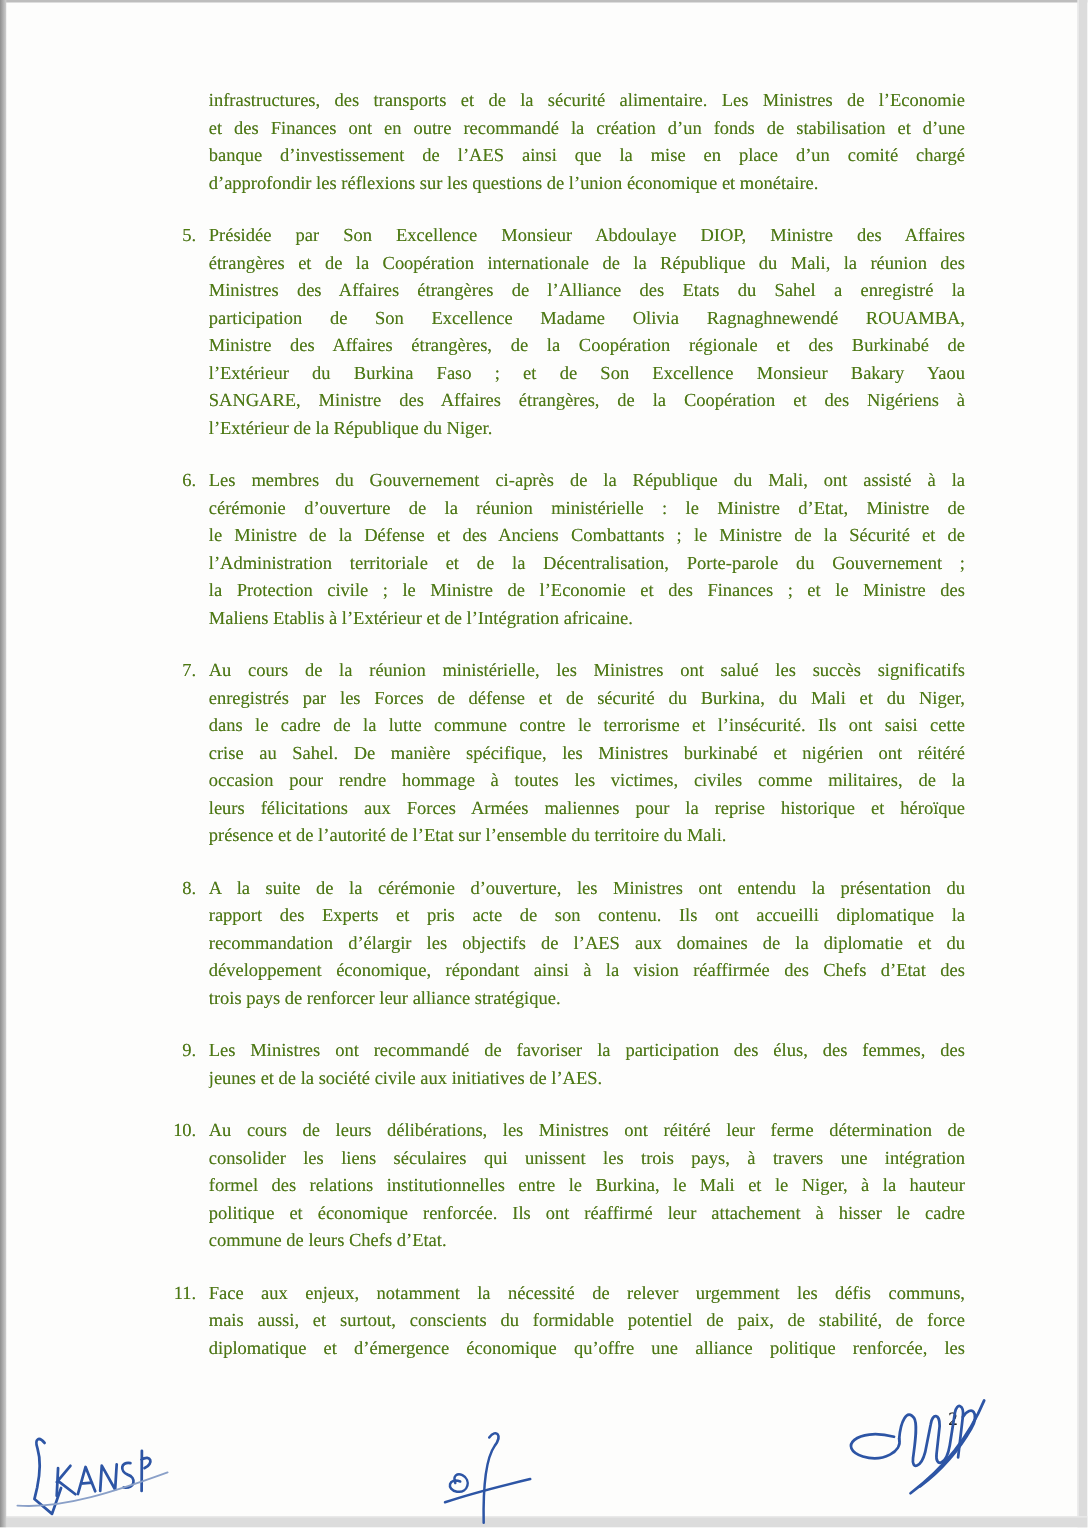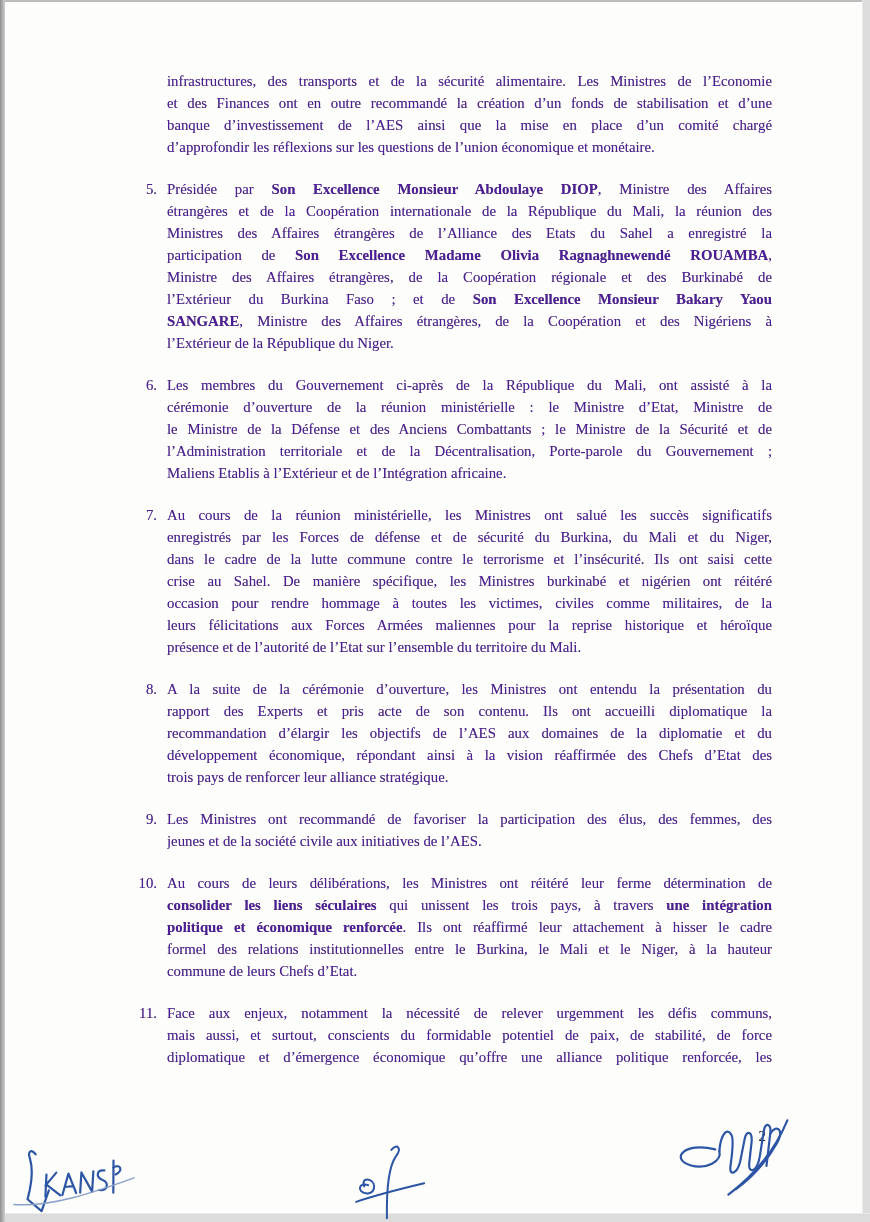--- a/index.html
+++ b/index.html
@@ -10,30 +10,30 @@
   }
   
   .edge-top{position:absolute;top:0;left:0;right:0;height:2px;background:#bdbdbd;}
   .edge-left{position:absolute;top:0;left:0;bottom:0;width:5px;
     background:linear-gradient(to right,#8f8f8f,#cfcfcf);}
   .edge-right{position:absolute;top:0;right:0;bottom:0;width:7px;background:#dcdcdc;border-left:1px solid #ececec;}
   .edge-bottom{position:absolute;left:0;right:0;bottom:0;height:8px;background:#dcdcdc;border-top:1px solid #eaeaea;}
 
   .page-body{
     position:absolute;left:131px;top:70px;width:641px;
-    color:#4c1d95;font-size:14.8px;line-height:22px;
+    color:#4d7c0f;font-size:14.8px;line-height:22px;
     text-shadow:0 0 0.5px rgba(40,40,40,.45);
   }
   .para-row{display:flex;margin-bottom:20px;}
   .para-num{width:26px;flex:0 0 26px;text-align:right;}
   .para-gap{width:10px;flex:0 0 10px;}
   .para-body{flex:1;min-width:0;}
   .line{height:22px;overflow:hidden;text-align:justify;text-align-last:justify;}
   .line.endline{text-align:left;text-align-last:left;}
-  .b{font-weight:bold;}
+  .b{font-weight:normal;}
 
   .page-number{position:absolute;top:1128px;right:104px;color:#1d1d1d;font-size:15px;
     text-shadow:0 0 0.5px rgba(40,40,40,.45);}
 
   .sig{position:absolute;}
   .sig svg{display:block;}
   .sig-left{left:8px;top:1142px;transform:rotate(-5deg);}
   .sig-mid{left:338px;top:1140px;transform:rotate(-3deg);}
   .sig-right{left:666px;top:1114px;transform:rotate(-4deg);}
 </style>
@@ -71,20 +71,21 @@
       </div>
     </div>
     <div class="para-row">
       <div class="para-num">6.</div>
       <div class="para-gap"></div>
       <div class="para-body">
         <div class="line"><span>Les membres du Gouvernement ci-après de la République du Mali, ont assisté à la</span></div>
         <div class="line"><span>cérémonie d’ouverture de la réunion ministérielle : le Ministre d’Etat, Ministre de</span></div>
         <div class="line"><span>le Ministre de la Défense et des Anciens Combattants ; le Ministre de la Sécurité et de</span></div>
         <div class="line"><span>l’Administration territoriale et de la Décentralisation, Porte-parole du Gouvernement ;</span></div>
+        <div class="line"><span>la Protection civile ; le Ministre de l’Economie et des Finances ; et le Ministre des</span></div>
         <div class="line endline"><span>Maliens Etablis à l’Extérieur et de l’Intégration africaine.</span></div>
       </div>
     </div>
     <div class="para-row">
       <div class="para-num">7.</div>
       <div class="para-gap"></div>
       <div class="para-body">
         <div class="line"><span>Au cours de la réunion ministérielle, les Ministres ont salué les succès significatifs</span></div>
         <div class="line"><span>enregistrés par les Forces de défense et de sécurité du Burkina, du Mali et du Niger,</span></div>
         <div class="line"><span>dans le cadre de la lutte commune contre le terrorisme et l’insécurité. Ils ont saisi cette</span></div>
@@ -112,22 +113,22 @@
         <div class="line"><span>Les Ministres ont recommandé de favoriser la participation des élus, des femmes, des</span></div>
         <div class="line endline"><span>jeunes et de la société civile aux initiatives de l’AES.</span></div>
       </div>
     </div>
     <div class="para-row">
       <div class="para-num">10.</div>
       <div class="para-gap"></div>
       <div class="para-body">
         <div class="line"><span>Au cours de leurs délibérations, les Ministres ont réitéré leur ferme détermination de</span></div>
         <div class="line"><span class="b">consolider les liens séculaires</span><span> qui unissent les trois pays, à travers </span><span class="b">une intégration</span></div>
+        <div class="line"><span>formel des relations institutionnelles entre le Burkina, le Mali et le Niger, à la hauteur</span></div>
         <div class="line"><span class="b">politique et économique renforcée</span><span>. Ils ont réaffirmé leur attachement à hisser le cadre</span></div>
-        <div class="line"><span>formel des relations institutionnelles entre le Burkina, le Mali et le Niger, à la hauteur</span></div>
         <div class="line endline"><span>commune de leurs Chefs d’Etat.</span></div>
       </div>
     </div>
     <div class="para-row">
       <div class="para-num">11.</div>
       <div class="para-gap"></div>
       <div class="para-body">
         <div class="line"><span>Face aux enjeux, notamment la nécessité de relever urgemment les défis communs,</span></div>
         <div class="line"><span>mais aussi, et surtout, conscients du formidable potentiel de paix, de stabilité, de force</span></div>
         <div class="line"><span>diplomatique et d’émergence économique qu’offre une alliance politique renforcée, les</span></div>

